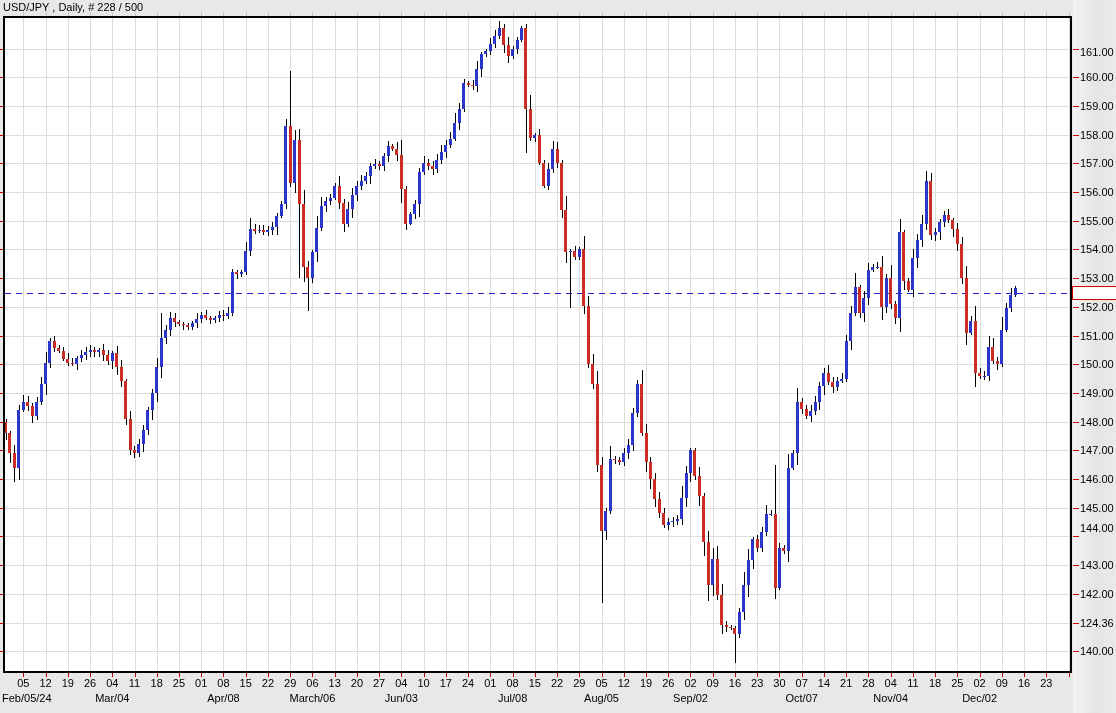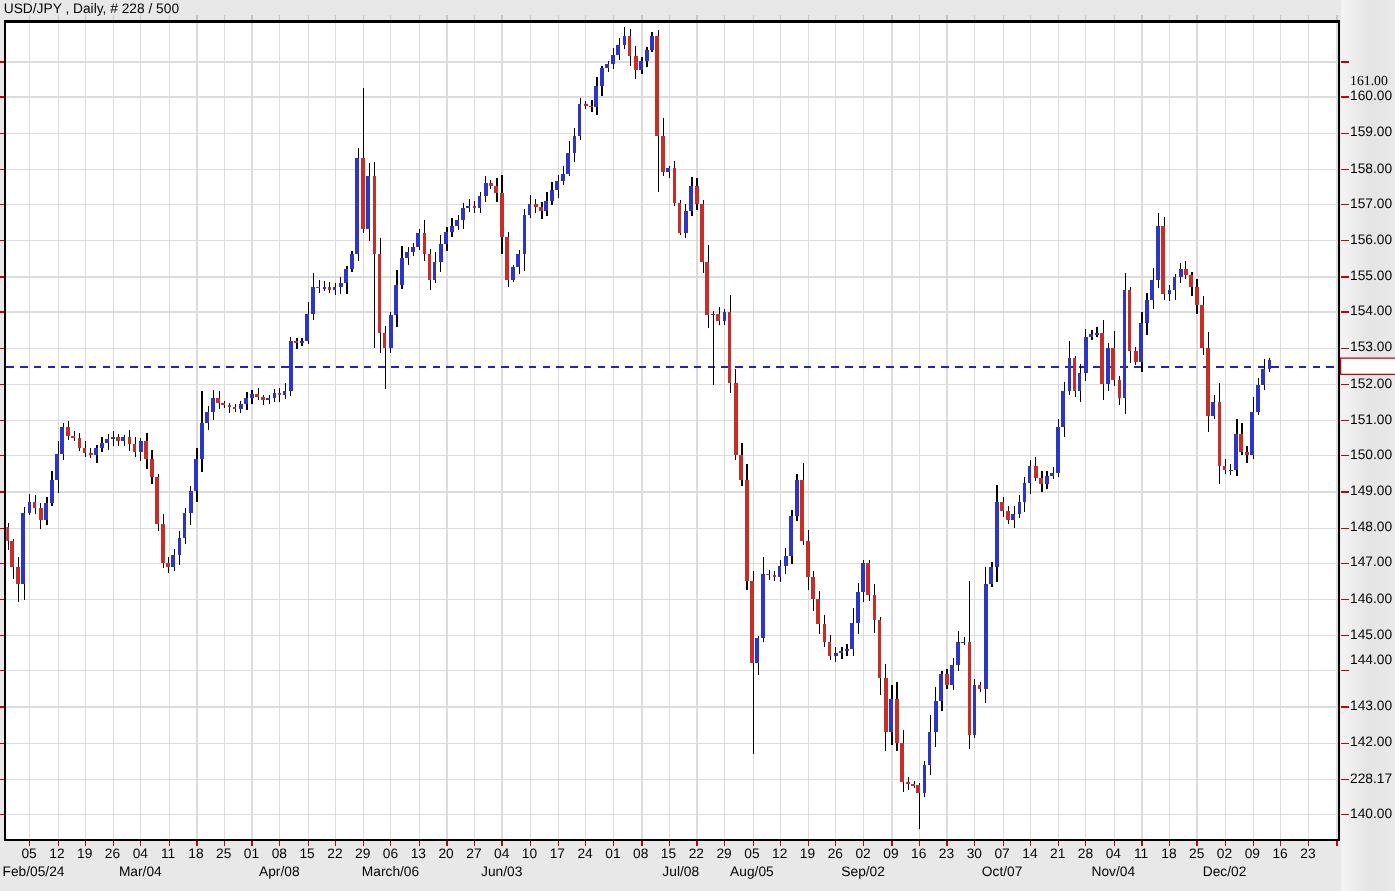--- a/index.html
+++ b/index.html
@@ -715,41 +715,41 @@
         <line x1="1006.5" y1="302.78878360262553" x2="1006.5" y2="331.6991747557996" stroke="#000000" stroke-width="1"></line>
         <rect x="1005" y="308.3050000000002" width="3" height="21.524999999999977" fill="#2b35c9"></rect>
         <line x1="1011.5" y1="287.5643819999299" x2="1011.5" y2="312.1446992701219" stroke="#000000" stroke-width="1"></line>
         <rect x="1009" y="295.38999999999965" width="3" height="12.915000000000532" fill="#2b35c9"></rect>
         <line x1="1015.5" y1="286.22892220137226" x2="1015.5" y2="297.31509934226966" stroke="#000000" stroke-width="1"></line>
         <rect x="1014" y="288.2149999999997" width="3" height="7.1749999999999545" fill="#2b35c9"></rect>
       </g>
     </svg>
 
   <div id="price-labels">
-      <div class="price-label" style="top: 59px; font-family: Liberation Serif, serif;">161.00</div>
+      <div class="price-label" style="top: 46px;">161.00</div>
       <div class="price-label" style="top: 71.27px;">160.00</div>
       <div class="price-label" style="top: 99.97px;">159.00</div>
       <div class="price-label" style="top: 128.67px;">158.00</div>
       <div class="price-label" style="top: 157.37px;">157.00</div>
       <div class="price-label" style="top: 186.07px;">156.00</div>
       <div class="price-label" style="top: 214.77px;">155.00</div>
       <div class="price-label" style="top: 243.47px;">154.00</div>
       <div class="price-label" style="top: 272.17px;">153.00</div>
       <div class="price-label" style="top: 300.87px;">152.00</div>
       <div class="price-label" style="top: 329.57px;">151.00</div>
       <div class="price-label" style="top: 358.27px;">150.00</div>
       <div class="price-label" style="top: 386.97px;">149.00</div>
       <div class="price-label" style="top: 415.67px;">148.00</div>
       <div class="price-label" style="top: 444.37px;">147.00</div>
       <div class="price-label" style="top: 473.07px;">146.00</div>
       <div class="price-label" style="top: 501.77px;">145.00</div>
       <div class="price-label" style="top: 522px;">144.00</div>
       <div class="price-label" style="top: 559.17px;">143.00</div>
       <div class="price-label" style="top: 587.87px;">142.00</div>
-      <div class="price-label" style="top: 616.57px;">228.17</div>
+      <div class="price-label" style="top: 616.57px;">124.36</div>
       <div class="price-label" style="top: 645.27px;">140.00</div>
     </div>
   <div id="day-labels">
       <div class="day-label" style="left: 23.3px;">05</div>
       <div class="day-label" style="left: 45.54px;">12</div>
       <div class="day-label" style="left: 67.78px;">19</div>
       <div class="day-label" style="left: 90.02px;">26</div>
       <div class="day-label" style="left: 112.26px;">04</div>
       <div class="day-label" style="left: 134.5px;">11</div>
       <div class="day-label" style="left: 156.74px;">18</div>
@@ -793,21 +793,21 @@
       <div class="day-label" style="left: 1001.86px;">09</div>
       <div class="day-label" style="left: 1024.1px;">16</div>
       <div class="day-label" style="left: 1046.34px;">23</div>
     </div>
   <div id="month-labels">
       <div class="month-label clamped" style="left: 2px;">Feb/05/24</div>
       <div class="month-label" style="left: 112.26px;">Mar/04</div>
       <div class="month-label" style="left: 223.46px;">Apr/08</div>
       <div class="month-label" style="left: 312.42px;">March/06</div>
       <div class="month-label" style="left: 401.38px;">Jun/03</div>
-      <div class="month-label" style="left: 512.58px; margin-left: 32px;">Jul/08</div>
+      <div class="month-label" style="left: 512.58px;">Jul/08</div>
       <div class="month-label" style="left: 601.54px;">Aug/05</div>
       <div class="month-label" style="left: 690.5px;">Sep/02</div>
       <div class="month-label" style="left: 801.7px;">Oct/07</div>
       <div class="month-label" style="left: 890.66px;">Nov/04</div>
       <div class="month-label" style="left: 979.62px;">Dec/02</div>
     </div>
 
   <div class="price-tag" id="price-tag" style="top: 285.52px; padding-left: 42px;">152.50</div>
 </div>
 

